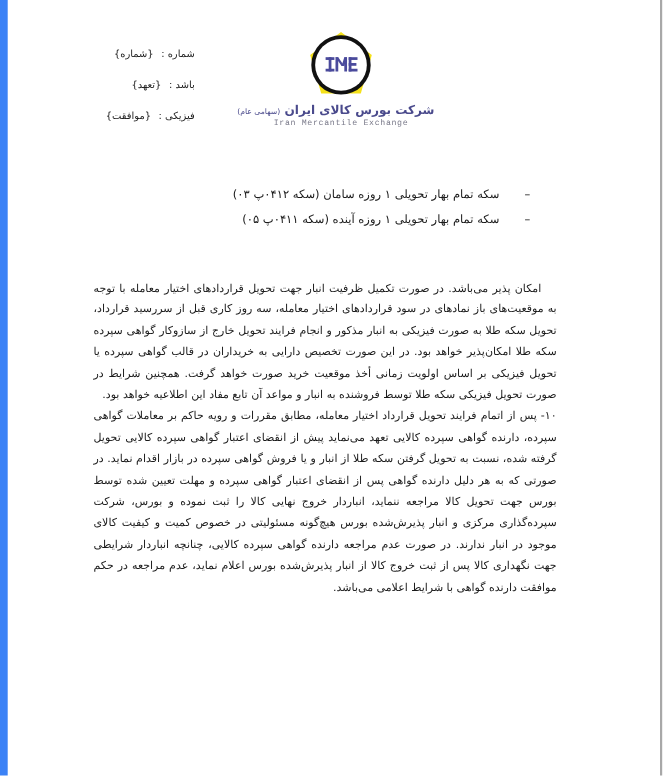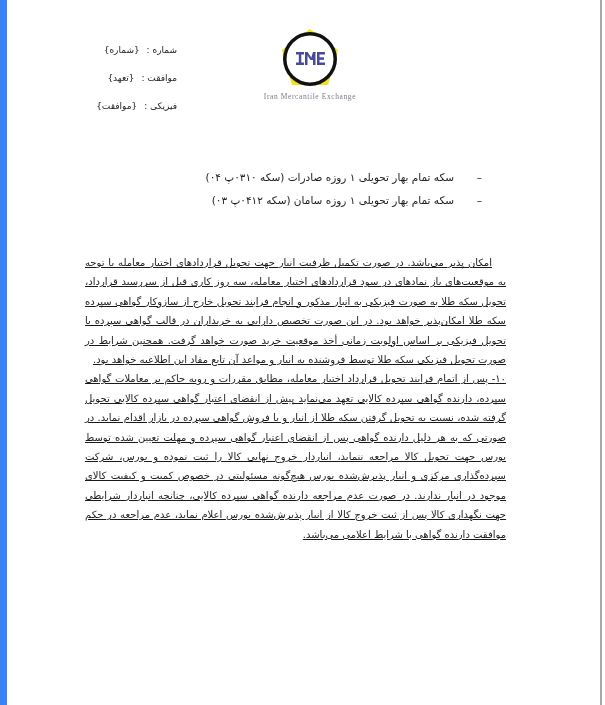--- a/index.html
+++ b/index.html
@@ -67,21 +67,21 @@
     }
     .logo-fa .sub {
       font-size: 7px;
       font-weight: normal;
     }
     .logo-en {
       font-size: 7.5px;
       color: #7a7a8a;
       letter-spacing: 0.6px;
       margin-top: 2px;
-      font-family: Liberation Serif, serif;
+      font-family: Liberation Mono, monospace;
     }
     
     .bullets {
       position: absolute;
       top: 168px;
       right: 118px;
       direction: rtl;
       text-align: right;
       font-size: 10.5px;
       margin: 0;
@@ -107,36 +107,35 @@
       width: 421px;
       direction: rtl;
       text-align: justify;
       font-size: 10px;
       line-height: 19.4px;
       color: #1a1a1a;
     }
     .body p {
       margin: 0;
       text-align-last: right;
-      text-decoration: underline;
     }
     .body p.p1 { text-indent: 14px; }
   </style>
 </head>
 <body>
 
 <div class="page">
 
   <div class="meta">
     <div class="meta-row">
       <span class="lbl">شماره :</span>
       <span>{شماره}</span>
     </div>
     <div class="meta-row">
-      <span class="lbl">موافقت :</span>
+      <span class="lbl">باشد :</span>
       <span>{تعهد}</span>
     </div>
     <div class="meta-row">
       <span class="lbl">فیزیکی :</span>
       <span>{موافقت}</span>
     </div>
   </div>
 
   <div class="logo">
     <svg class="logo-emblem" viewBox="0 0 62 62">
@@ -152,29 +151,33 @@
         <rect x="26" y="24" width="2.5" height="13"></rect>
         <polygon points="26,24 28.5,24 34,32 31.5,32"></polygon>
         <polygon points="34,24 36.5,24 36.5,37 34,37"></polygon>
         <polygon points="31.5,32 34,32 36.5,24 34,24"></polygon>
         <rect x="38" y="24" width="8" height="2.5"></rect>
         <rect x="38" y="29.3" width="7" height="2.5"></rect>
         <rect x="38" y="34.5" width="8" height="2.5"></rect>
         <rect x="38" y="24" width="2.5" height="13"></rect>
       </g>
     </svg>
+    <div class="logo-fa">
+      <span>شرکت بورس کالای ایران</span>
+      <span class="sub">(سهامی عام)</span>
+    </div>
     <div class="logo-en">Iran Mercantile Exchange</div>
   </div>
 
   <ul class="bullets">
     <li>
-      <span class="dash">–</span><span>سکه تمام بهار تحویلی ۱ روزه صادرات (سکه ۰۳۱۰پ ۰۴)</span>
+      <span class="dash">–</span><span>سکه تمام بهار تحویلی ۱ روزه سامان (سکه ۰۴۱۲پ ۰۳)</span>
     </li>
     <li>
-      <span class="dash">–</span><span>سکه تمام بهار تحویلی ۱ روزه سامان (سکه ۰۴۱۲پ ۰۳)</span>
+      <span class="dash">–</span><span>سکه تمام بهار تحویلی ۱ روزه آینده (سکه ۰۴۱۱پ ۰۵)</span>
     </li>
   </ul>
 
   <div class="body">
     <p class="p1">امکان پذیر می‌باشد. در صورت تکمیل ظرفیت انبار جهت تحویل قراردادهای اختیار معامله با توجه به موقعیت‌های باز نمادهای در سود قراردادهای اختیار معامله، سه روز کاری قبل از سررسید قرارداد، تحویل سکه طلا به صورت فیزیکی به انبار مذکور و انجام فرایند تحویل خارج از سازوکار گواهی سپرده سکه طلا امکان‌پذیر خواهد بود. در این صورت تخصیص دارایی به خریداران در قالب گواهی سپرده یا تحویل فیزیکی بر اساس اولویت زمانی أخذ موقعیت خرید صورت خواهد گرفت. همچنین شرایط در صورت تحویل فیزیکی سکه طلا توسط فروشنده به انبار و مواعد آن تابع مفاد این اطلاعیه خواهد بود.</p>
     <p class="p2">۱۰- پس از اتمام فرایند تحویل قرارداد اختیار معامله، مطابق مقررات و رویه حاکم بر معاملات گواهی سپرده، دارنده گواهی سپرده کالایی تعهد می‌نماید پیش از انقضای اعتبار گواهی سپرده کالایی تحویل گرفته شده، نسبت به تحویل گرفتن سکه طلا از انبار و یا فروش گواهی سپرده در بازار اقدام نماید. در صورتی که به هر دلیل دارنده گواهی پس از انقضای اعتبار گواهی سپرده و مهلت تعیین شده توسط بورس جهت تحویل کالا مراجعه ننماید، انباردار خروج نهایی کالا را ثبت نموده و بورس، شرکت سپرده‌گذاری مرکزی و انبار پذیرش‌شده بورس هیچ‌گونه مسئولیتی در خصوص کمیت و کیفیت کالای موجود در انبار ندارند. در صورت عدم مراجعه دارنده گواهی سپرده کالایی، چنانچه انباردار شرایطی جهت نگهداری کالا پس از ثبت خروج کالا از انبار پذیرش‌شده بورس اعلام نماید، عدم مراجعه در حکم موافقت دارنده گواهی با شرایط اعلامی می‌باشد.</p>
   </div>
 
 </div>
 

